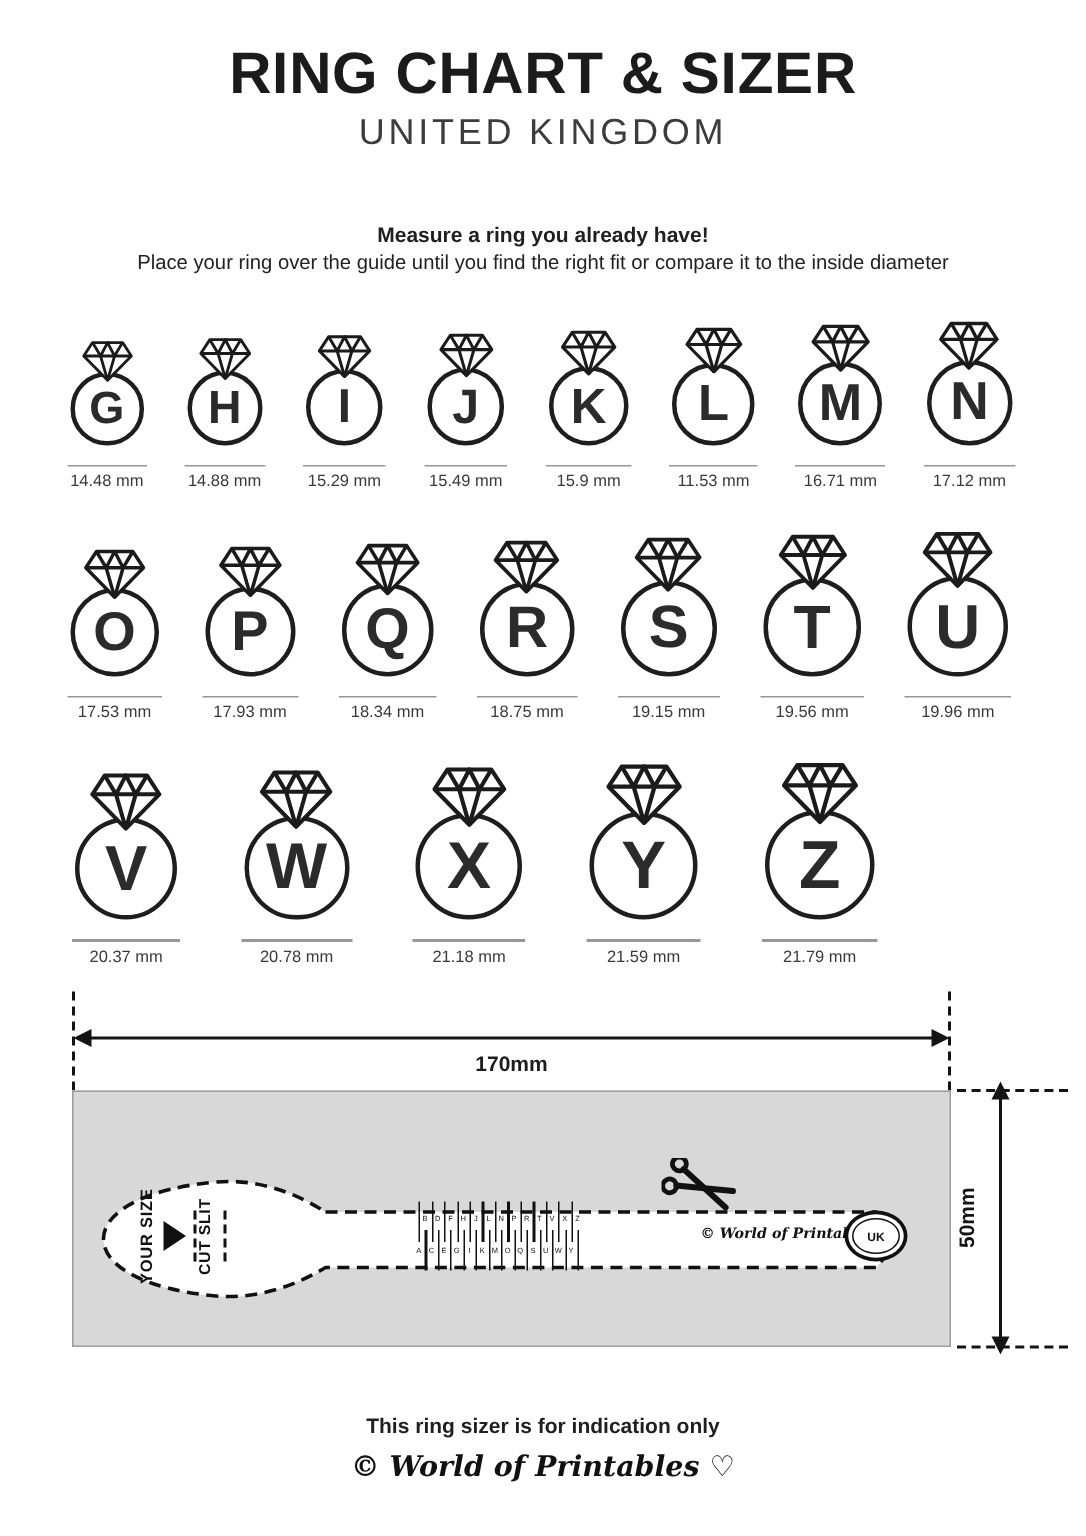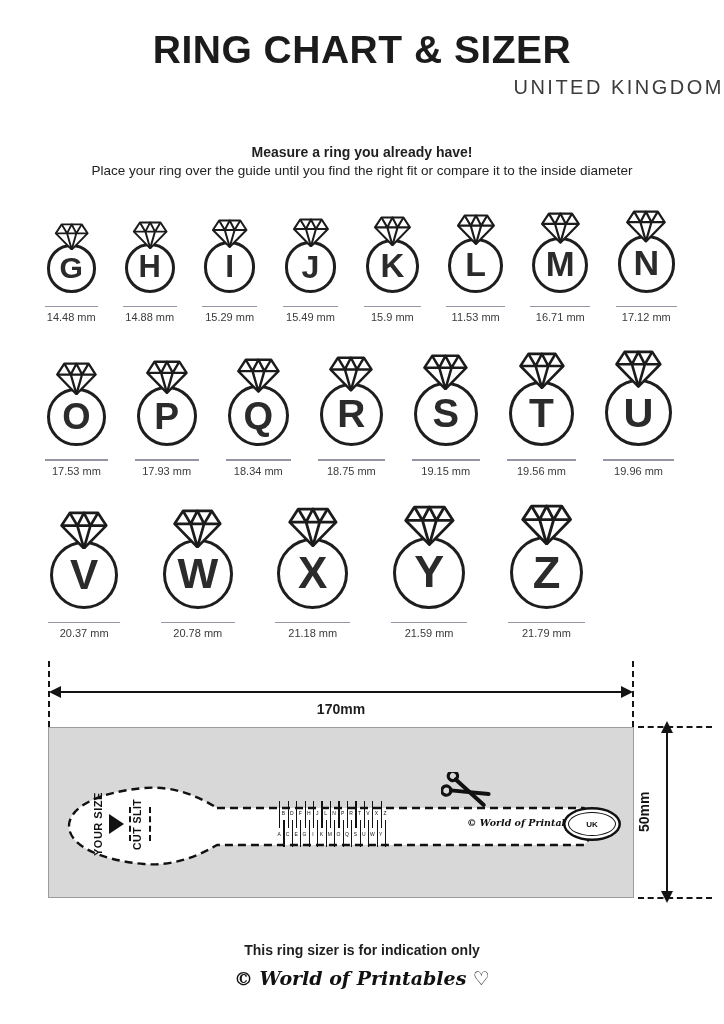--- a/index.html
+++ b/index.html
@@ -3,21 +3,21 @@
 <meta charset="utf-8">
 <style>
   html,body{margin:0;padding:0;}
   body{
     width:724px;height:1024px;position:relative;overflow:hidden;
     background:#ffffff;color:#1d1d1d;
     font-family:"Liberation Sans",sans-serif;
   }
   
   .title{margin:30px 0 0;text-align:center;font-size:39px;line-height:1;font-weight:800;letter-spacing:.5px;color:#1b1b1b;}
-  .subtitle{margin-top:7px;text-align:right;font-size:20px;letter-spacing:2.5px;color:#3c3c3c;line-height:1.1;}
+  .subtitle{margin-top:7px;text-align:center;font-size:24px;letter-spacing:2.5px;color:#3c3c3c;line-height:1.1;}
   .intro-h{margin-top:46px;text-align:center;font-size:14px;font-weight:bold;color:#1f1f1f;}
   .intro-s{margin-top:3px;text-align:center;font-size:13.5px;color:#232323;}
   
   #rings{margin-top:32px;}
   .ring-row{display:flex;align-items:flex-end;justify-content:space-between;margin-bottom:27px;}
   .row0{padding:0 47px 0 45px;}
   .row1{padding:0 50px 0 45px;}
   .row2{padding:0 139px 0 48px;}
   .ring{display:flex;flex-direction:column;align-items:center;}
   .diamond{position:relative;z-index:2;display:block;}
@@ -49,21 +49,21 @@
   .scale{position:absolute;left:228px;top:73px;width:110px;height:46px;display:flex;}
   .scol{position:relative;flex:1;}
   .tick{position:absolute;left:50%;width:1.2px;background:#111;}
   .tick.dn{top:0;height:58%;}
   .tick.up{bottom:0;height:58%;}
   .slet{position:absolute;left:50%;transform:translateX(-50%);font-size:5px;line-height:1;color:#111;}
   .slet.t{top:10px;} .slet.b{bottom:10px;}
   .scissors{position:absolute;left:392px;top:44px;width:52px;height:38px;}
   .wop{position:absolute;left:418px;top:89px;width:90px;text-align:center;font-size:9.5px;white-space:nowrap;
     font-family:"DejaVu Serif",serif;font-style:italic;font-weight:700;color:#111;}
-  .ukbadge{position:absolute;left:519px;top:84px;width:48px;height:24px;border-radius:50%;
+  .ukbadge{position:absolute;left:519px;top:84px;width:32px;height:24px;border-radius:50%;
     border:1.5px solid #111;box-sizing:border-box;background:#fff;
     box-shadow:0 0 0 2.5px #fff,0 0 0 5px #111;
     display:flex;align-items:center;justify-content:center;font-size:8px;font-weight:700;color:#111;}
   .dash-h{position:absolute;width:74px;height:0;border-top:2px dashed #141414;}
   .dash-top{left:638px;top:71px;} .dash-bot{left:638px;top:242px;}
   .varrow{position:absolute;left:666px;top:77px;width:2px;height:160px;background:#141414;}
   .varrow::before,.varrow::after{content:"";position:absolute;left:-5px;width:0;height:0;
     border-left:6px solid transparent;border-right:6px solid transparent;}
   .varrow::before{top:-11px;border-bottom:12px solid #141414;}
   .varrow::after{bottom:-11px;border-top:12px solid #141414;}

